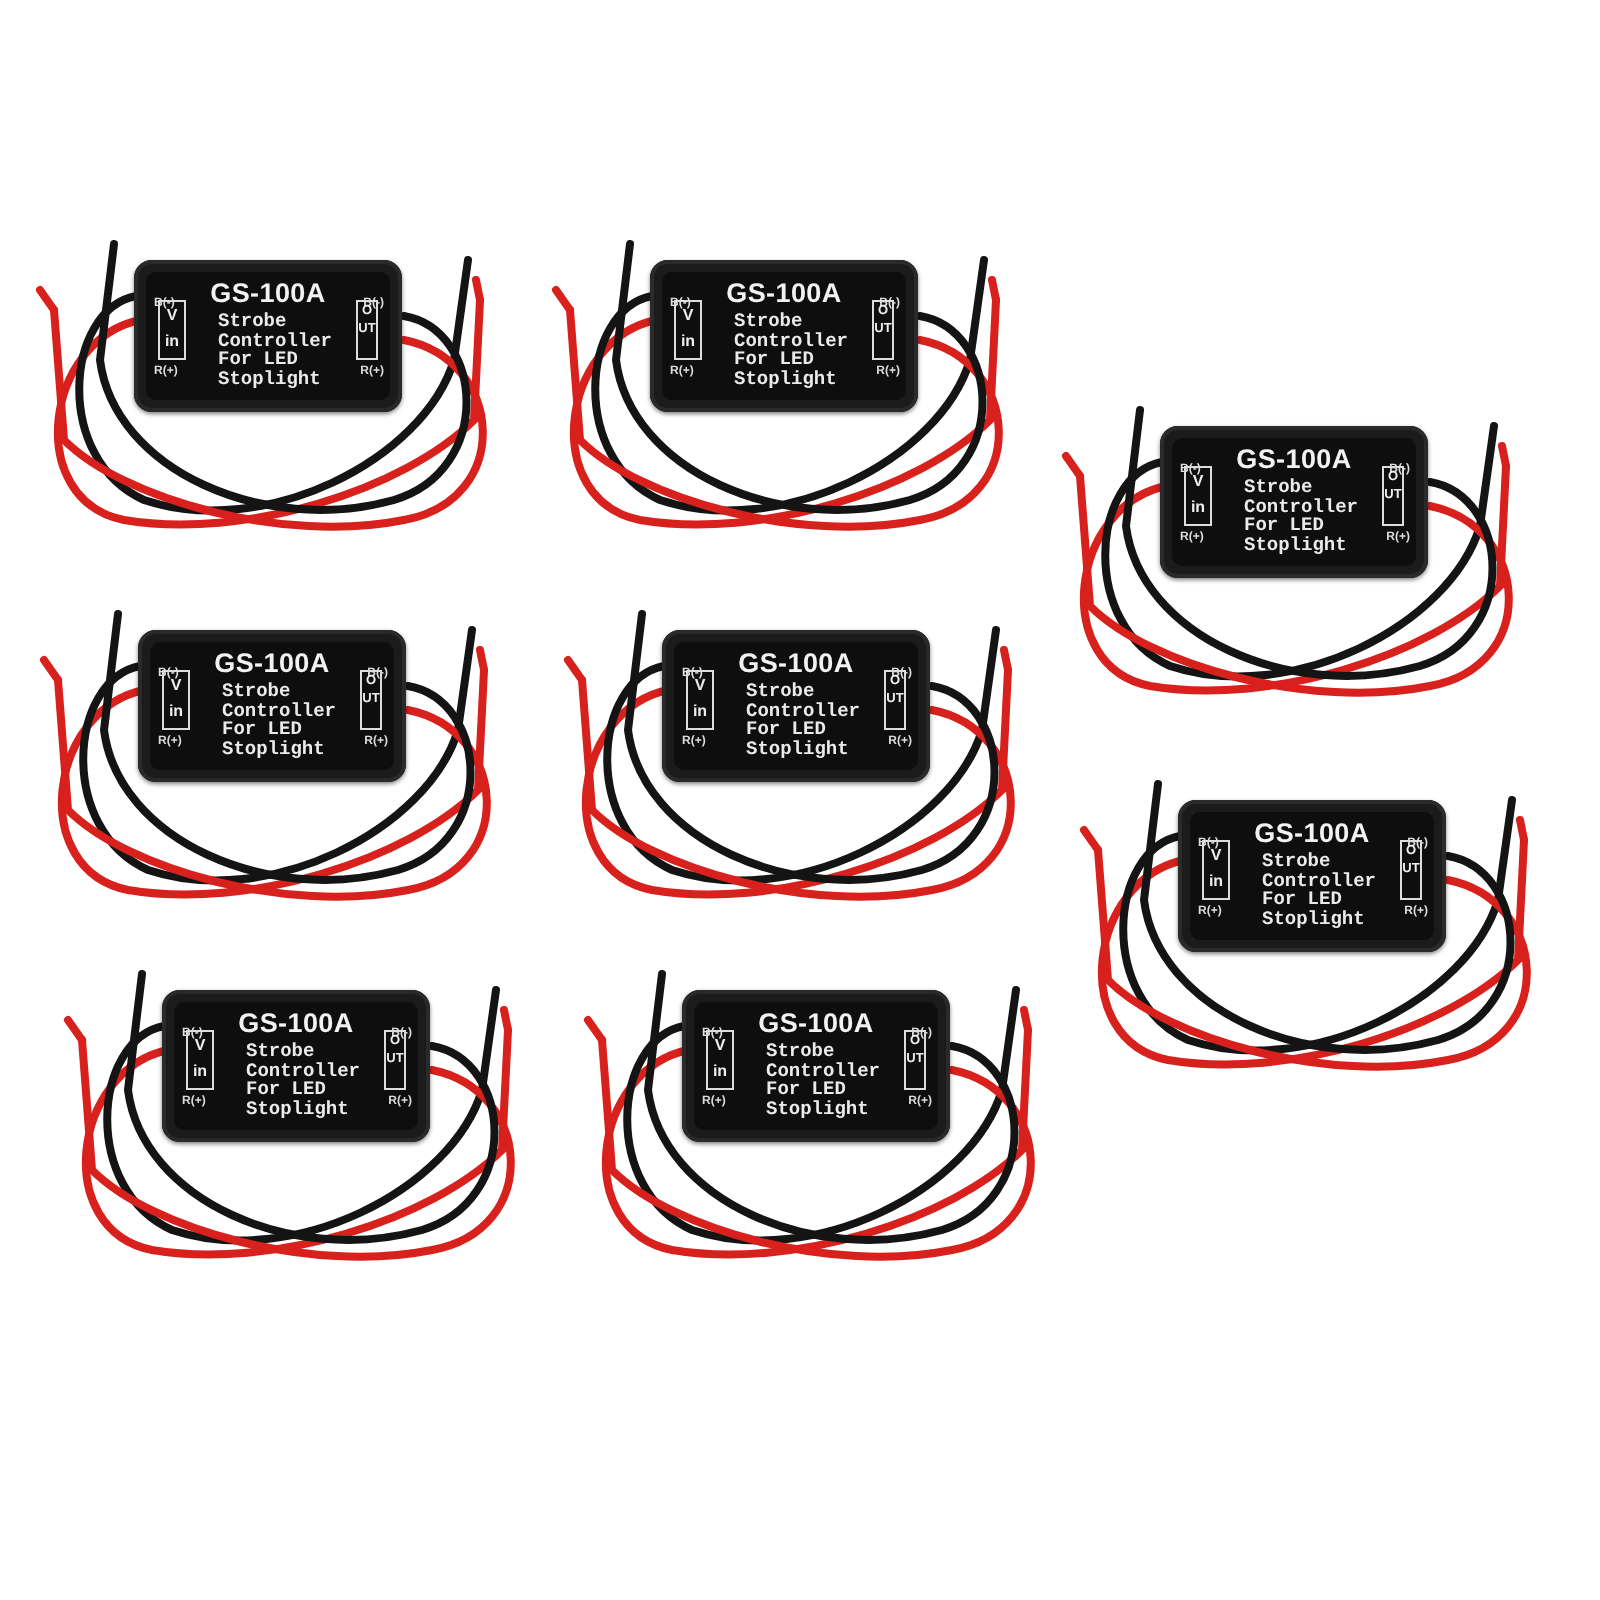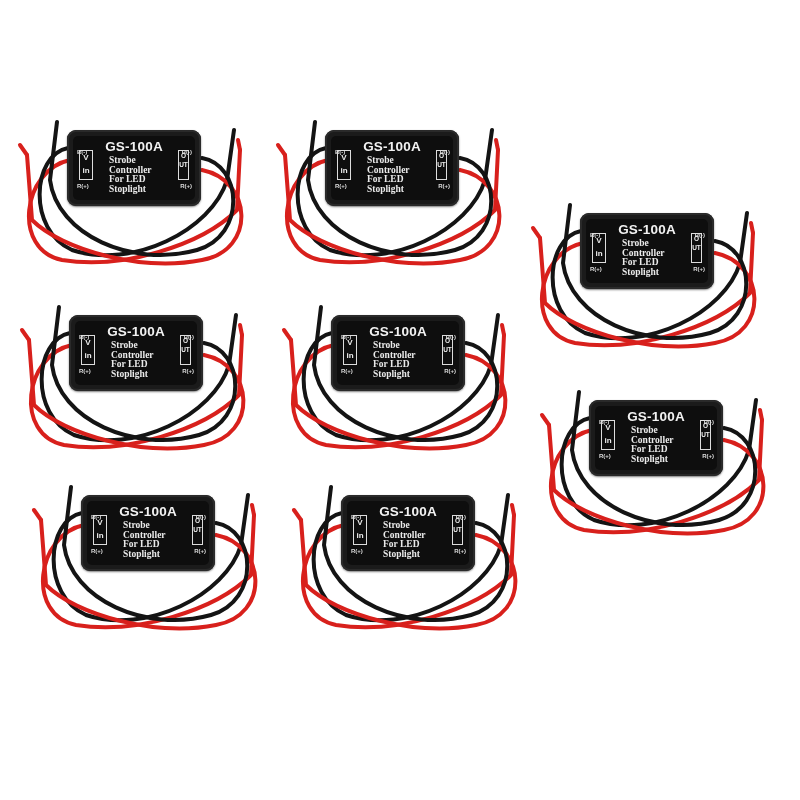--- a/index.html
+++ b/index.html
@@ -2,21 +2,21 @@
 <html><head>
 <meta charset="utf-8">
 <style>
   html,body{margin:0;padding:0;background:#fff;}
   #stage{position:relative;width:800px;height:800px;background:#ffffff;overflow:hidden;}
   .unit{position:absolute;width:270px;height:200px;}
   .unit svg.wires{position:absolute;left:0;top:0;width:270px;height:200px;}
   .box{position:absolute;left:65px;top:20px;width:134px;height:76px;background:#1b1b1b;border-radius:9px;box-shadow:inset 0 0 0 2px #2a2a2a,0 1px 2px rgba(0,0,0,.5);}
   .box .inner{position:absolute;left:6px;top:6px;right:6px;bottom:6px;background:#0e0e0e;border-radius:5px;}
   .model{position:absolute;left:0;right:0;top:3px;text-align:center;color:#f2f2f2;font-family:"Liberation Sans",sans-serif;font-weight:bold;font-size:13.5px;letter-spacing:.2px;}
-  .desc{position:absolute;left:36px;top:20px;color:#eaeaea;font-family:Liberation Serif, serif;font-weight:bold;font-size:9.5px;line-height:9.5px;}
+  .desc{position:absolute;left:36px;top:20px;color:#eaeaea;font-family:Liberation Mono, monospace;font-weight:bold;font-size:9.5px;line-height:9.5px;}
   .tag{position:absolute;color:#ddd;font-family:"Liberation Sans",sans-serif;font-size:6px;font-weight:bold;}
   .pin{position:absolute;border:1px solid #ddd;color:#eee;font-family:"Liberation Sans",sans-serif;font-weight:bold;text-align:center;}
   .vin{left:6px;top:14px;width:12px;height:28px;font-size:8px;line-height:13px;}
   .out{right:6px;top:14px;width:9px;height:28px;font-size:6.5px;line-height:9px;}
 </style>
 </head>
 <body>
 
 <div id="stage">
     <div class="unit" style="left: 2px; top: 110px;">

